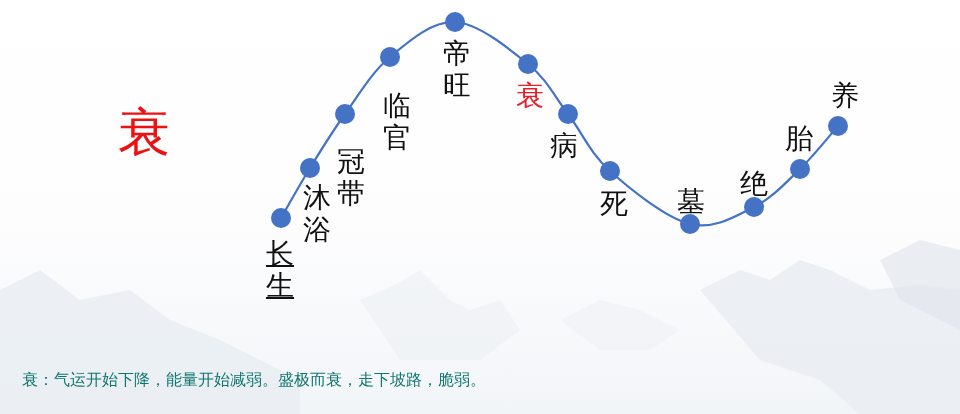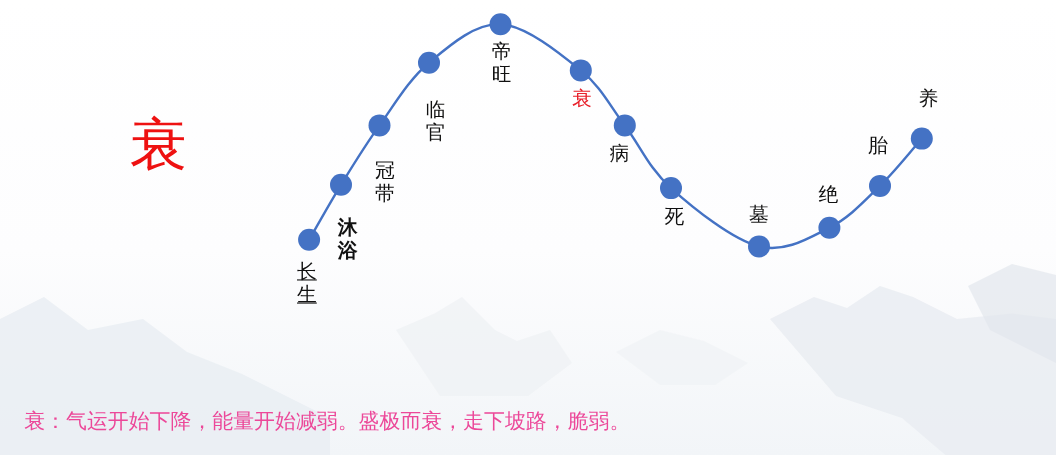--- a/index.html
+++ b/index.html
@@ -2,23 +2,23 @@
 <html><head>
 <meta charset="utf-8">
 <style>
   html,body{margin:0;padding:0;}
   body{width:960px;height:414px;overflow:hidden;position:relative;
        background:linear-gradient(180deg,#ffffff 0%,#fdfdfe 55%,#f2f5f8 100%);
        font-family:"DejaVu Serif","Liberation Serif",serif;}
   .mountains{position:absolute;left:0;top:0;width:960px;height:414px;}
   .curve{position:absolute;left:0;top:0;width:960px;height:414px;}
   .big-char{position:absolute;left:118px;top:106px;font-size:52px;color:#ee1111;line-height:1;}
-  .label{position:absolute;font-size:18px;color:#111;line-height:1.15;width:26px;text-align:center;}
+  .label{position:absolute;font-size:28px;color:#111;line-height:1.15;width:26px;}
   .label.red{color:#e8202a;}
-  .caption{position:absolute;left:22px;top:370px;font-size:19px;color:#ec4899;letter-spacing:0px;white-space:nowrap;}
+  .caption{position:absolute;left:22px;top:370px;font-size:16px;color:#0f766e;letter-spacing:0px;white-space:nowrap;}
 </style>
 </head>
 <body>
 
 <svg class="mountains" viewBox="0 0 960 414">
   <path d="M0 290 L40 270 L80 300 L130 290 L170 320 L220 340 L260 360 L300 380 L300 414 L0 414 Z" fill="#e9edf2" opacity="0.8"></path>
   <path d="M360 300 L395 285 L420 270 L450 300 L470 310 L500 300 L520 330 L480 360 L400 360 Z" fill="#eef1f4" opacity="0.7"></path>
   <path d="M700 290 L740 270 L770 280 L800 260 L830 270 L870 290 L920 285 L960 290 L960 414 L860 414 L820 380 L760 360 Z" fill="#e8ecf1" opacity="0.8"></path>
   <path d="M560 320 L600 300 L640 310 L680 330 L650 350 L600 350 Z" fill="#f0f2f5" opacity="0.7"></path>
   <path d="M880 260 L920 240 L960 250 L960 330 L900 300 Z" fill="#e2e7ed" opacity="0.7"></path>
@@ -39,21 +39,21 @@
       <circle cx="754" cy="207" r="10" fill="#4472c4"></circle>
       <circle cx="800" cy="169" r="10" fill="#4472c4"></circle>
       <circle cx="838" cy="126" r="10" fill="#4472c4"></circle>
     </g>
 </svg>
 
 <div class="big-char">衰</div>
 
 <div id="labels">
     <div class="label" style="left: 266px; top: 238px; text-decoration: underline;">长生</div>
-    <div class="label" style="left: 303px; top: 198px; font-weight: bold;">沐浴</div>
+    <div class="label" style="left: 303px; top: 182px;">沐浴</div>
     <div class="label" style="left: 337px; top: 146px;">冠带</div>
     <div class="label" style="left: 383px; top: 90px;">临官</div>
     <div class="label" style="left: 443px; top: 38px;">帝旺</div>
     <div class="label red" style="left: 516px; top: 80px; color: rgb(232, 32, 42);">衰</div>
     <div class="label" style="left: 550px; top: 130px;">病</div>
     <div class="label" style="left: 600px; top: 188px;">死</div>
     <div class="label" style="left: 677px; top: 186px;">墓</div>
     <div class="label" style="left: 740px; top: 168px;">绝</div>
     <div class="label" style="left: 785px; top: 123px;">胎</div>
     <div class="label" style="left: 831px; top: 80px;">养</div>

